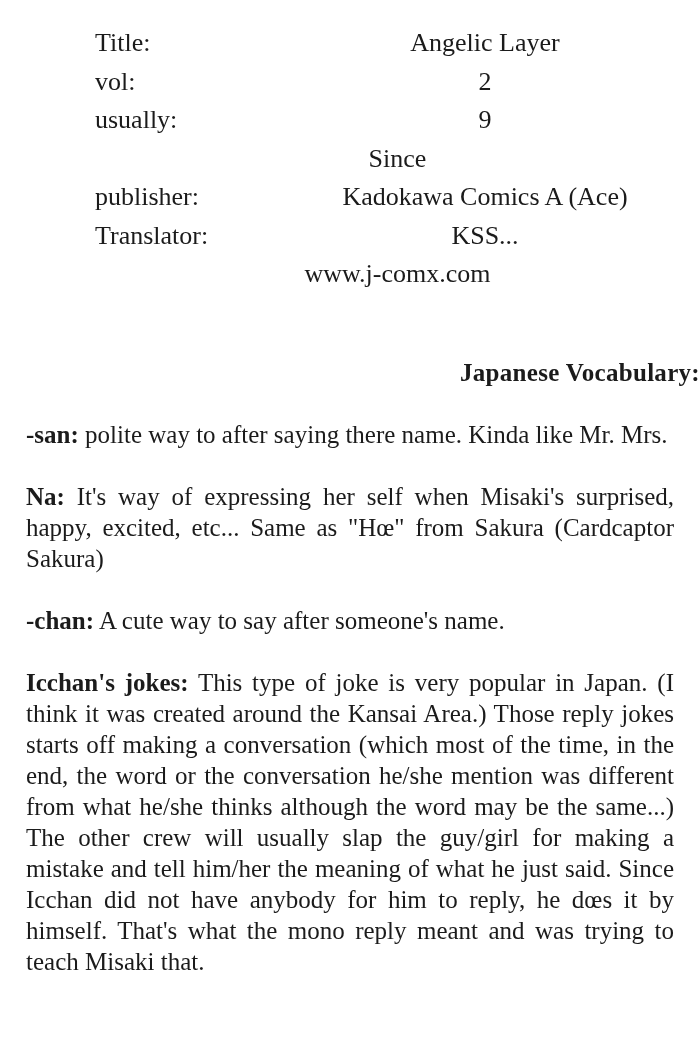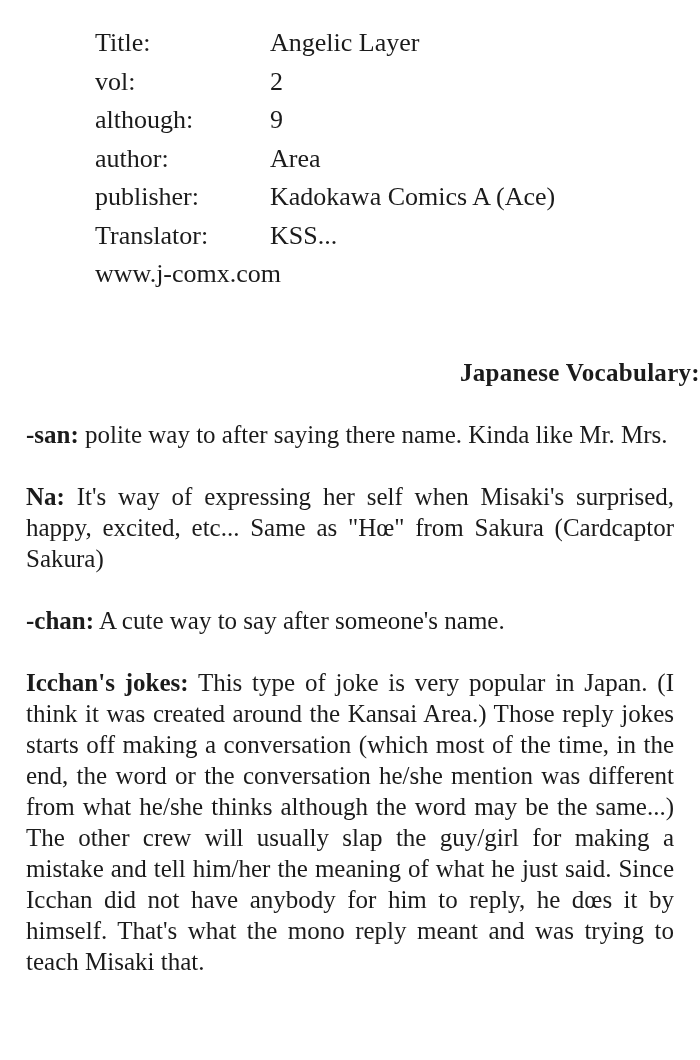--- a/index.html
+++ b/index.html
@@ -30,20 +30,21 @@
     display: flex;
     line-height: 38.5px;
     white-space: nowrap;
   }
   .meta-label {
     flex: 0 0 175px;
     width: 175px;
   }
   .meta-value {
     flex: 1 1 auto;
+    text-align: center;
   }
   
   .vocab-heading {
     margin: 64px 0 0 26px;
     font-size: 25px;
     line-height: 30px;
     font-weight: 700;
     letter-spacing: 0.3px;
     text-align: right;
   }
@@ -67,26 +68,25 @@
   <section class="meta">
     <div class="meta-row">
       <span class="meta-label">Title:</span>
       <span class="meta-value">Angelic Layer</span>
     </div>
     <div class="meta-row">
       <span class="meta-label">vol:</span>
       <span class="meta-value">2</span>
     </div>
     <div class="meta-row">
-      <span class="meta-label">although:</span>
+      <span class="meta-label">usually:</span>
       <span class="meta-value">9</span>
     </div>
     <div class="meta-row">
-      <span class="meta-label">author:</span>
-      <span class="meta-value">Area</span>
+      <span class="meta-value">Since</span>
     </div>
     <div class="meta-row">
       <span class="meta-label">publisher:</span>
       <span class="meta-value">Kadokawa Comics A (Ace)</span>
     </div>
     <div class="meta-row">
       <span class="meta-label">Translator:</span>
       <span class="meta-value">KSS...</span>
     </div>
     <div class="meta-row">

